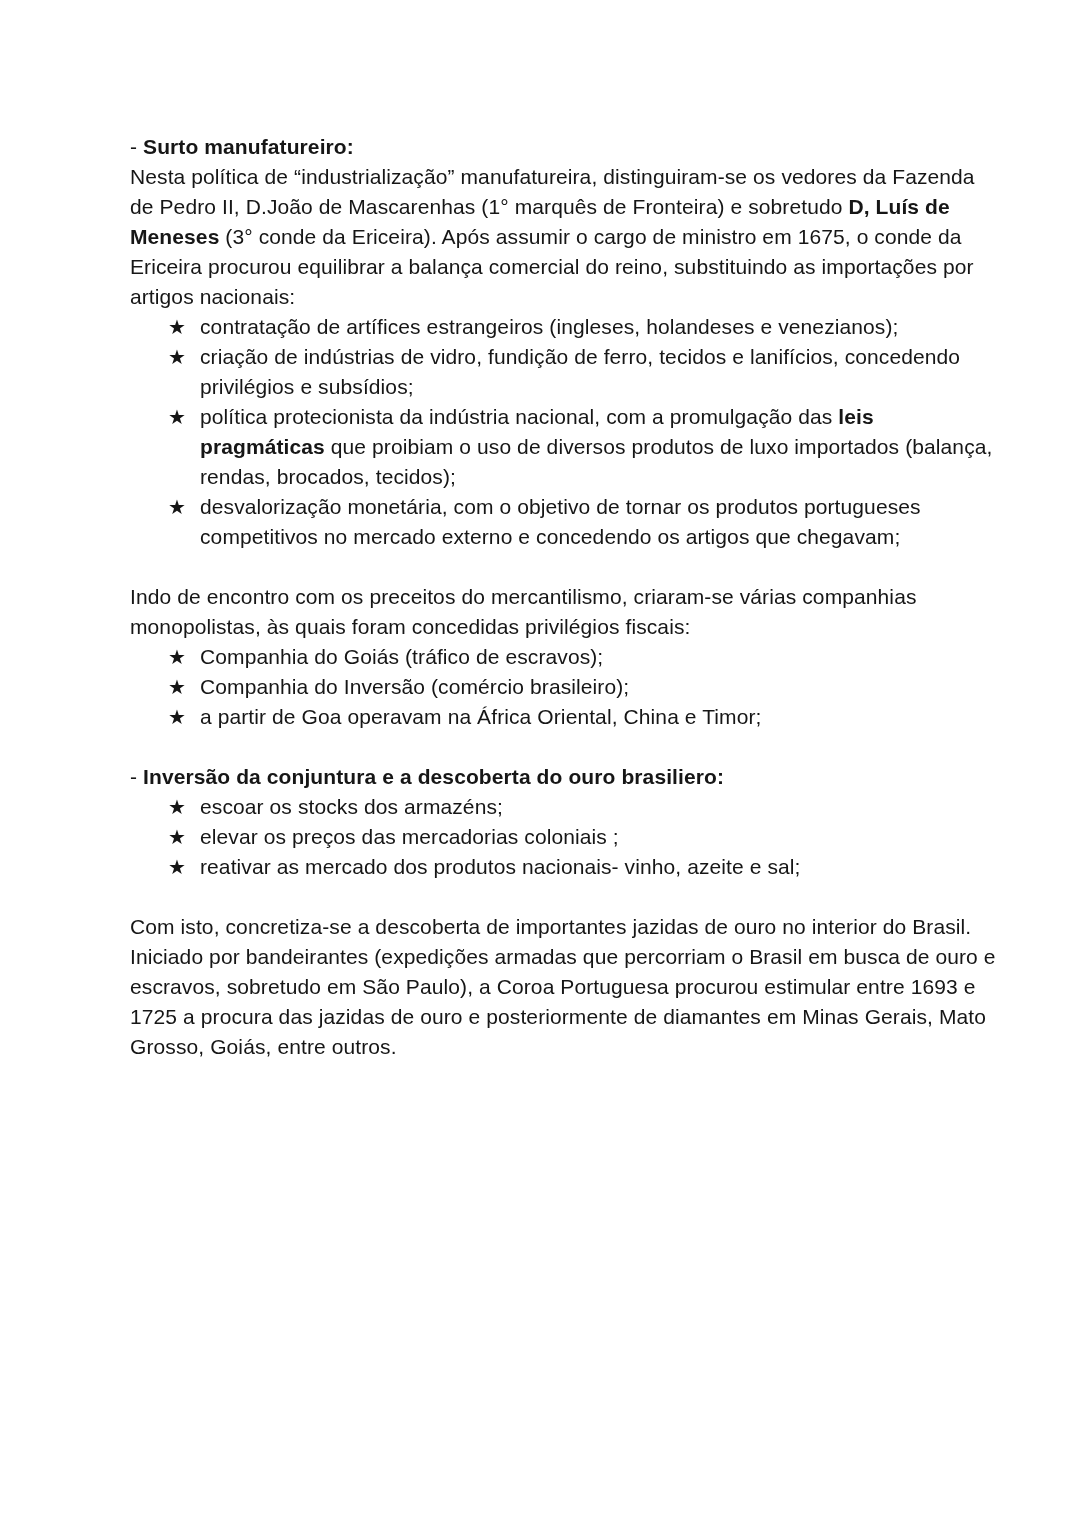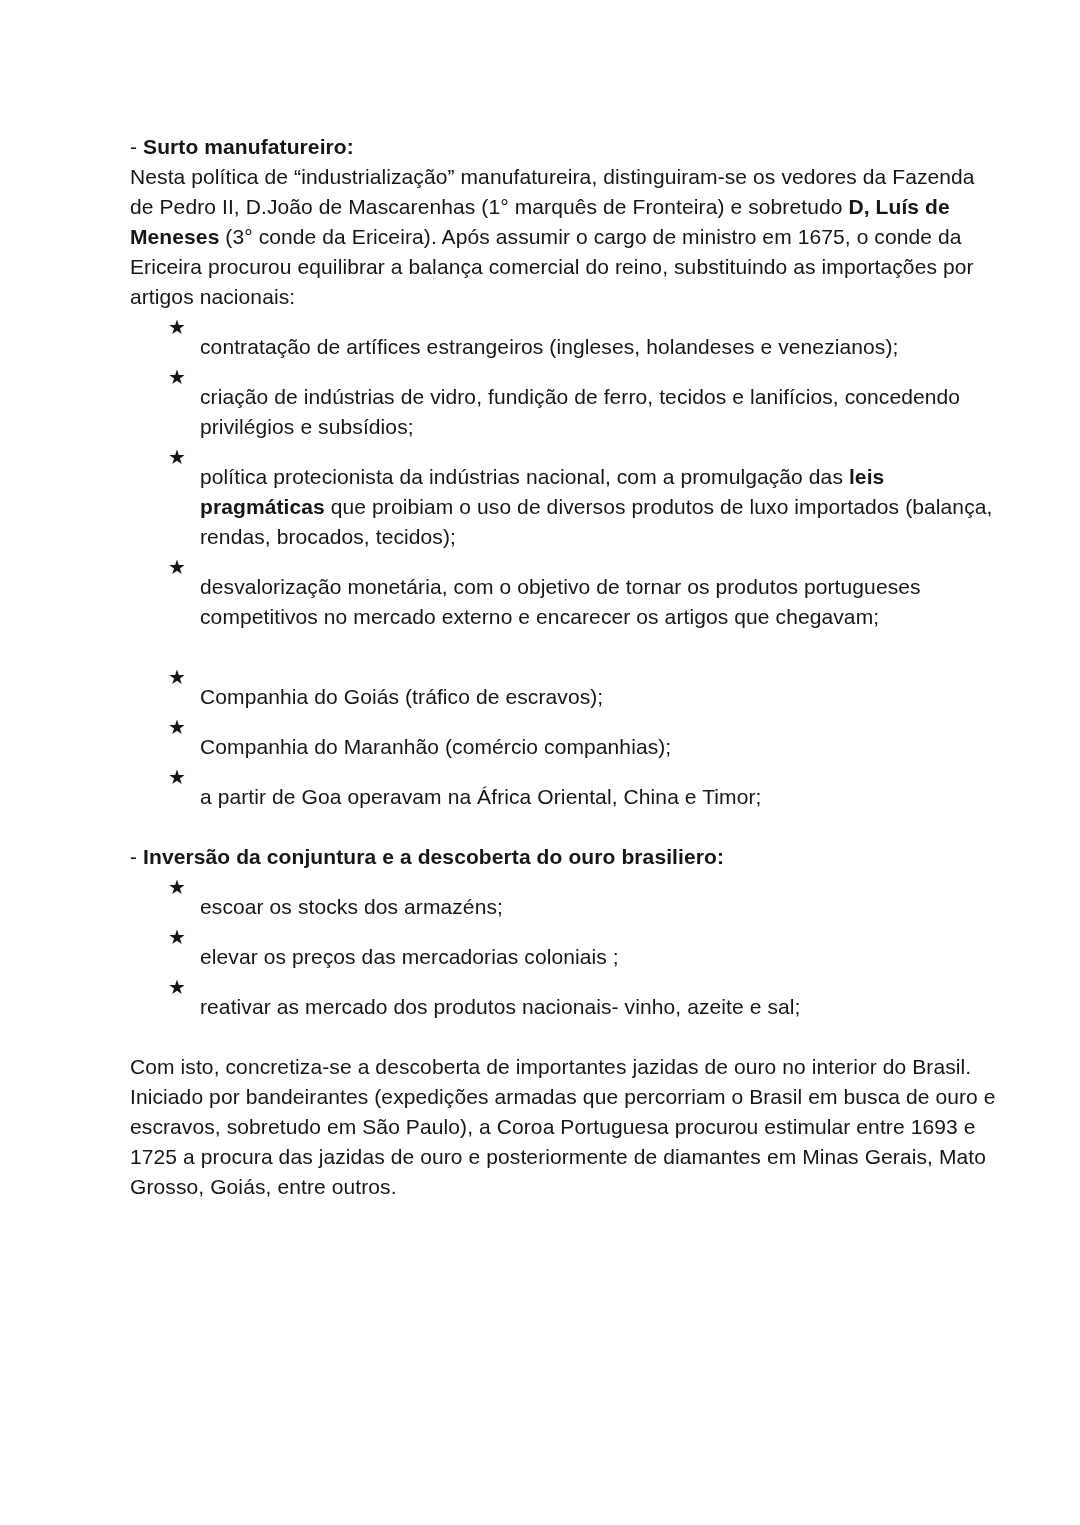--- a/index.html
+++ b/index.html
@@ -34,57 +34,58 @@
     align-items: flex-start;
     padding-left: 38px;
     font-size: 21px;
     line-height: 30px;
     letter-spacing: 0.1px;
   }
   .star {
     flex: 0 0 32px;
     font-size: 20px;
   }
-  .bullet-text { flex: 1; margin-top: 20px; }
+  .bullet-text { flex: 1; }
   .spacer { height: 30px; }
 </style>
 </head>
 <body>
 
 <div class="page">
   <div>
       <div class="heading"><span>- </span><span class="bold">Surto manufatureiro:</span></div>
       <div class="paragraph"><span>Nesta política de “industrialização” manufatureira, distinguiram-se os vedores da Fazenda de Pedro II, D.João de Mascarenhas (1° marquês de Fronteira) e sobretudo </span><span class="bold">D, Luís de Meneses </span><span>(3° conde da Ericeira). Após assumir o cargo de ministro em 1675, o conde da Ericeira procurou equilibrar a balança comercial do reino, substituindo as importações por artigos nacionais:</span></div>
       <div class="bullet-list">
         <div class="bullet-item">
           <span class="star">★</span>
           <span class="bullet-text"><span>contratação de artífices estrangeiros (ingleses, holandeses e venezianos);</span></span>
         </div>
         <div class="bullet-item">
           <span class="star">★</span>
           <span class="bullet-text"><span>criação de indústrias de vidro, fundição de ferro, tecidos e lanifícios, concedendo privilégios e subsídios;</span></span>
         </div>
         <div class="bullet-item">
           <span class="star">★</span>
-          <span class="bullet-text"><span>política protecionista da indústrias nacional, com a promulgação das </span><span class="bold">leis pragmáticas</span><span> que proibiam o uso de diversos produtos de luxo importados (balança, rendas, brocados, tecidos);</span></span>
+          <span class="bullet-text"><span>política protecionista da indústria nacional, com a promulgação das </span><span class="bold">leis pragmáticas</span><span> que proibiam o uso de diversos produtos de luxo importados (balança, rendas, brocados, tecidos);</span></span>
         </div>
         <div class="bullet-item">
           <span class="star">★</span>
-          <span class="bullet-text"><span>desvalorização monetária, com o objetivo de tornar os produtos portugueses competitivos no mercado externo e encarecer os artigos que chegavam;</span></span>
+          <span class="bullet-text"><span>desvalorização monetária, com o objetivo de tornar os produtos portugueses competitivos no mercado externo e concedendo os artigos que chegavam;</span></span>
         </div>
       </div>
       <div class="spacer"></div>
+      <div class="paragraph"><span>Indo de encontro com os preceitos do mercantilismo, criaram-se várias companhias monopolistas, às quais foram concedidas privilégios fiscais:</span></div>
       <div class="bullet-list">
         <div class="bullet-item">
           <span class="star">★</span>
           <span class="bullet-text"><span>Companhia do Goiás (tráfico de escravos);</span></span>
         </div>
         <div class="bullet-item">
           <span class="star">★</span>
-          <span class="bullet-text"><span>Companhia do Maranhão (comércio companhias);</span></span>
+          <span class="bullet-text"><span>Companhia do Inversão (comércio brasileiro);</span></span>
         </div>
         <div class="bullet-item">
           <span class="star">★</span>
           <span class="bullet-text"><span>a partir de Goa operavam na África Oriental, China e Timor;</span></span>
         </div>
       </div>
       <div class="spacer"></div>
       <div class="heading"><span>- </span><span class="bold">Inversão da conjuntura e a descoberta do ouro brasiliero:</span></div>
       <div class="bullet-list">
         <div class="bullet-item">

